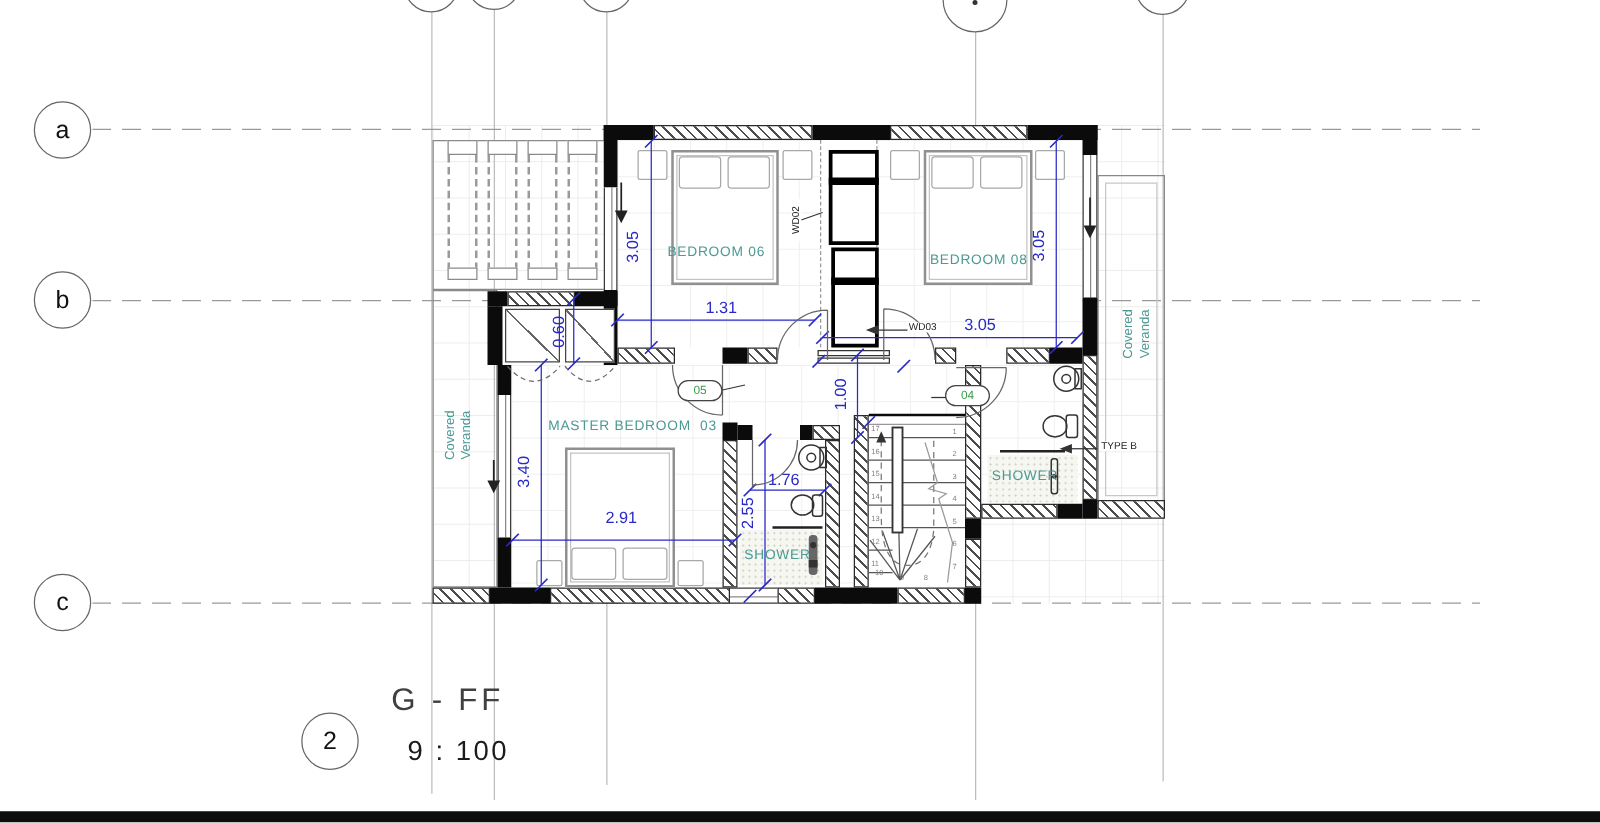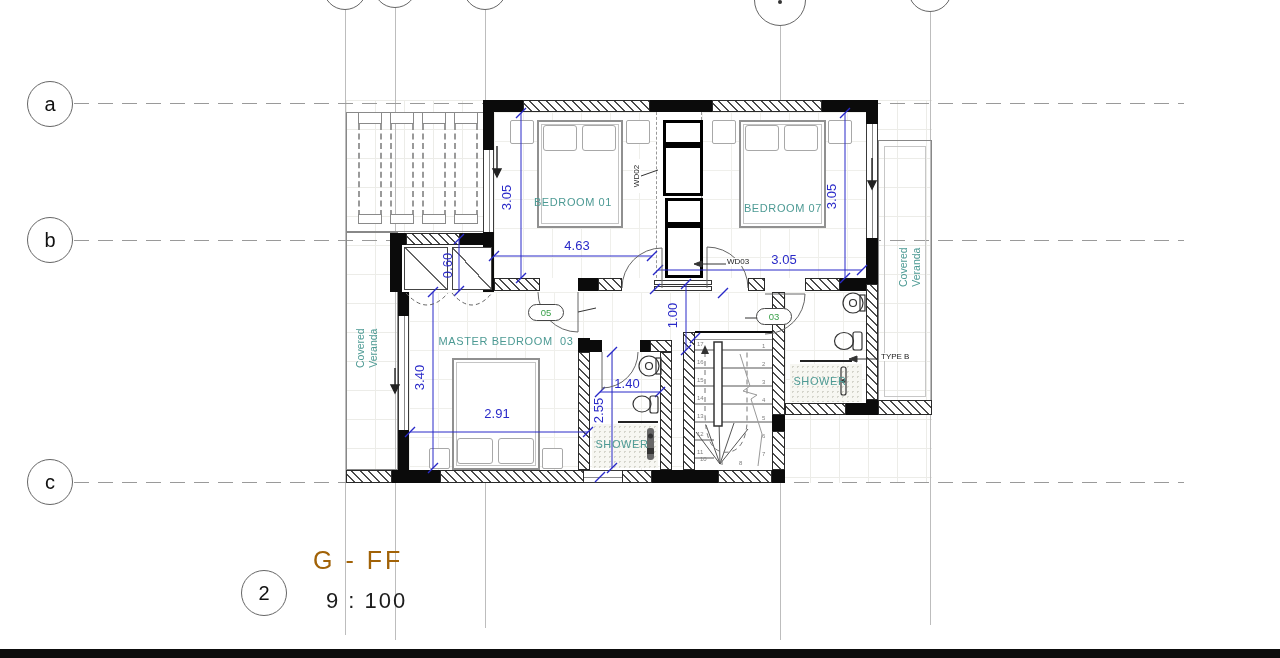--- a/index.html
+++ b/index.html
@@ -59,21 +59,21 @@
   .vdim{transform:rotate(-90deg)}
   .vtext{position:absolute;color:#4d9a94;font-size:10.5px;line-height:1.25;text-align:center;
          width:56px;transform:rotate(-90deg);z-index:6}
   .tiny{position:absolute;font-size:8px;color:#222;z-index:6;background:#fff;line-height:1}
   .rot{transform:rotate(-90deg)}
   .tag{position:absolute;border:1px solid #444;border-radius:9px;background:#fff;color:#3aa04a;
        font-size:9.5px;display:flex;align-items:center;justify-content:center;z-index:6}
   .tread-num{position:absolute;font-size:6px;color:#808080;z-index:6}
   svg.overlay{position:absolute;left:0;top:0;z-index:5;pointer-events:none}
   .bar{position:absolute;background:#0d0d0d;z-index:9}
-  .title-big{position:absolute;font-size:25px;letter-spacing:3px;color:#a16207;z-index:8}
+  .title-big{position:absolute;font-size:25px;letter-spacing:3px;color:#404040;z-index:8}
   .title-scale{position:absolute;font-size:22px;letter-spacing:2px;color:#1c1c1c;z-index:8}
   .dot{position:absolute;background:#333;border-radius:50%;z-index:9}
 </style>
 </head>
 <body>
 
 <div id="canvas">
 
   <div class="faint" style="left:346px;top:100px;width:586px;height:383px"></div>
 
@@ -273,44 +273,44 @@
       <path d="M700,264 H726" fill="none"></path>
         <polygon points="694,264 702,261 702,267"></polygon>
       <path d="M855,359 H878" fill="none"></path>
         <polygon points="849,359 857,356 857,362"></polygon>
       <path d="M578,312 L596,308" fill="none"></path>
       <path d="M641,176 L658,170" fill="none"></path>
       <path d="M757,318 L745,318" fill="none"></path>
     </g>
   </svg>
 
-  <div class="room-label" style="left:523px;top:196px;width:100px">BEDROOM 01</div>
-  <div class="room-label" style="left:733px;top:202px;width:100px">BEDROOM 07</div>
+  <div class="room-label" style="left:523px;top:196px;width:100px">BEDROOM 06</div>
+  <div class="room-label" style="left:733px;top:202px;width:100px">BEDROOM 08</div>
   <div class="room-label pre" style="left:420px;top:335px;width:172px">MASTER BEDROOM  03</div>
   <div class="room-label" style="left:582px;top:438px;width:80px">SHOWER</div>
   <div class="room-label" style="left:780px;top:375px;width:80px">SHOWER</div>
   <div class="vtext" style="left:339px;top:335px">Covered Veranda</div>
   <div class="vtext" style="left:882px;top:254px">Covered Veranda</div>
 
   <div class="vdim" style="left:486px;top:190px">3.05</div>
-  <div class="hdim" style="left:557px;top:238px">4.63</div>
+  <div class="hdim" style="left:557px;top:238px">1.31</div>
   <div class="vdim" style="left:427px;top:258px">0.60</div>
   <div class="vdim" style="left:811px;top:189px">3.05</div>
   <div class="hdim" style="left:764px;top:252px">3.05</div>
   <div class="vdim" style="left:652px;top:308px">1.00</div>
   <div class="vdim" style="left:399px;top:370px">3.40</div>
   <div class="hdim" style="left:477px;top:406px">2.91</div>
-  <div class="hdim" style="left:607px;top:376px">1.40</div>
+  <div class="hdim" style="left:607px;top:376px">1.76</div>
   <div class="vdim" style="left:578px;top:403px">2.55</div>
 
   <div class="tiny rot" style="left:620px;top:172px;width:34px;text-align:center">WD02</div>
   <div class="tiny" style="left:727px;top:258px">WD03</div>
   <div class="tiny" style="left:881px;top:353px">TYPE B</div>
-  <div class="tag" style="left:528px;top:304px;width:36px;height:17px">05</div>
-  <div class="tag" style="left:756px;top:308px;width:36px;height:17px">03</div>
+  <div class="tag" style="left:542px;top:304px;width:36px;height:17px">05</div>
+  <div class="tag" style="left:756px;top:308px;width:36px;height:17px">04</div>
 
   <div>
       <span class="tread-num" style="left: 697px; top: 341px;">17</span>
       <span class="tread-num" style="left: 697px; top: 359px;">16</span>
       <span class="tread-num" style="left: 697px; top: 377px;">15</span>
       <span class="tread-num" style="left: 697px; top: 395px;">14</span>
       <span class="tread-num" style="left: 697px; top: 413px;">13</span>
       <span class="tread-num" style="left: 697px; top: 431px;">12</span>
       <span class="tread-num" style="left: 697px; top: 449px;">11</span>
       <span class="tread-num" style="left: 762px; top: 343px;">1</span>

